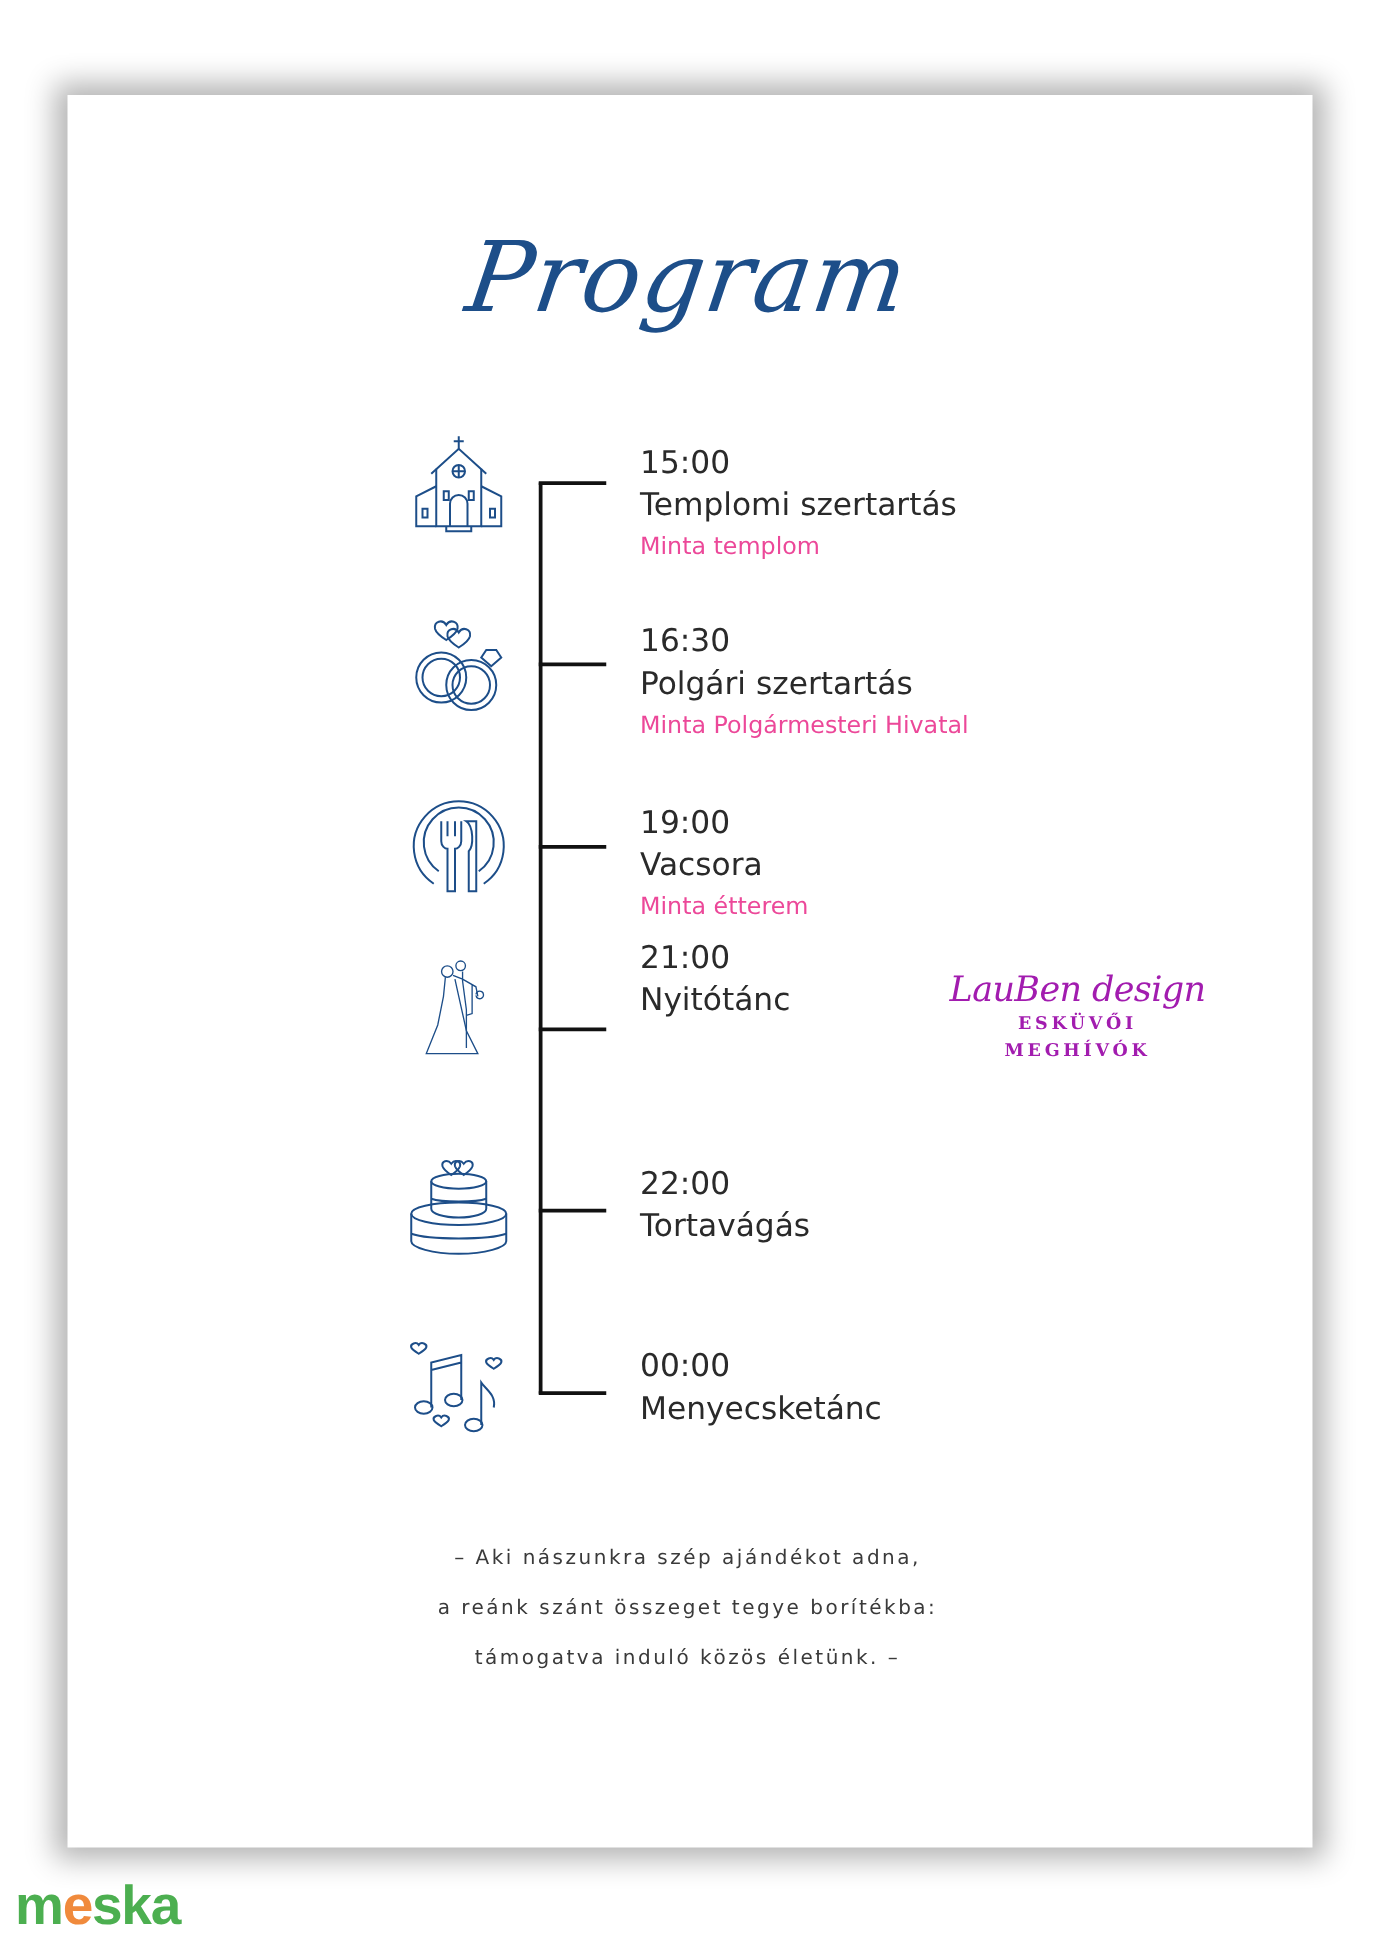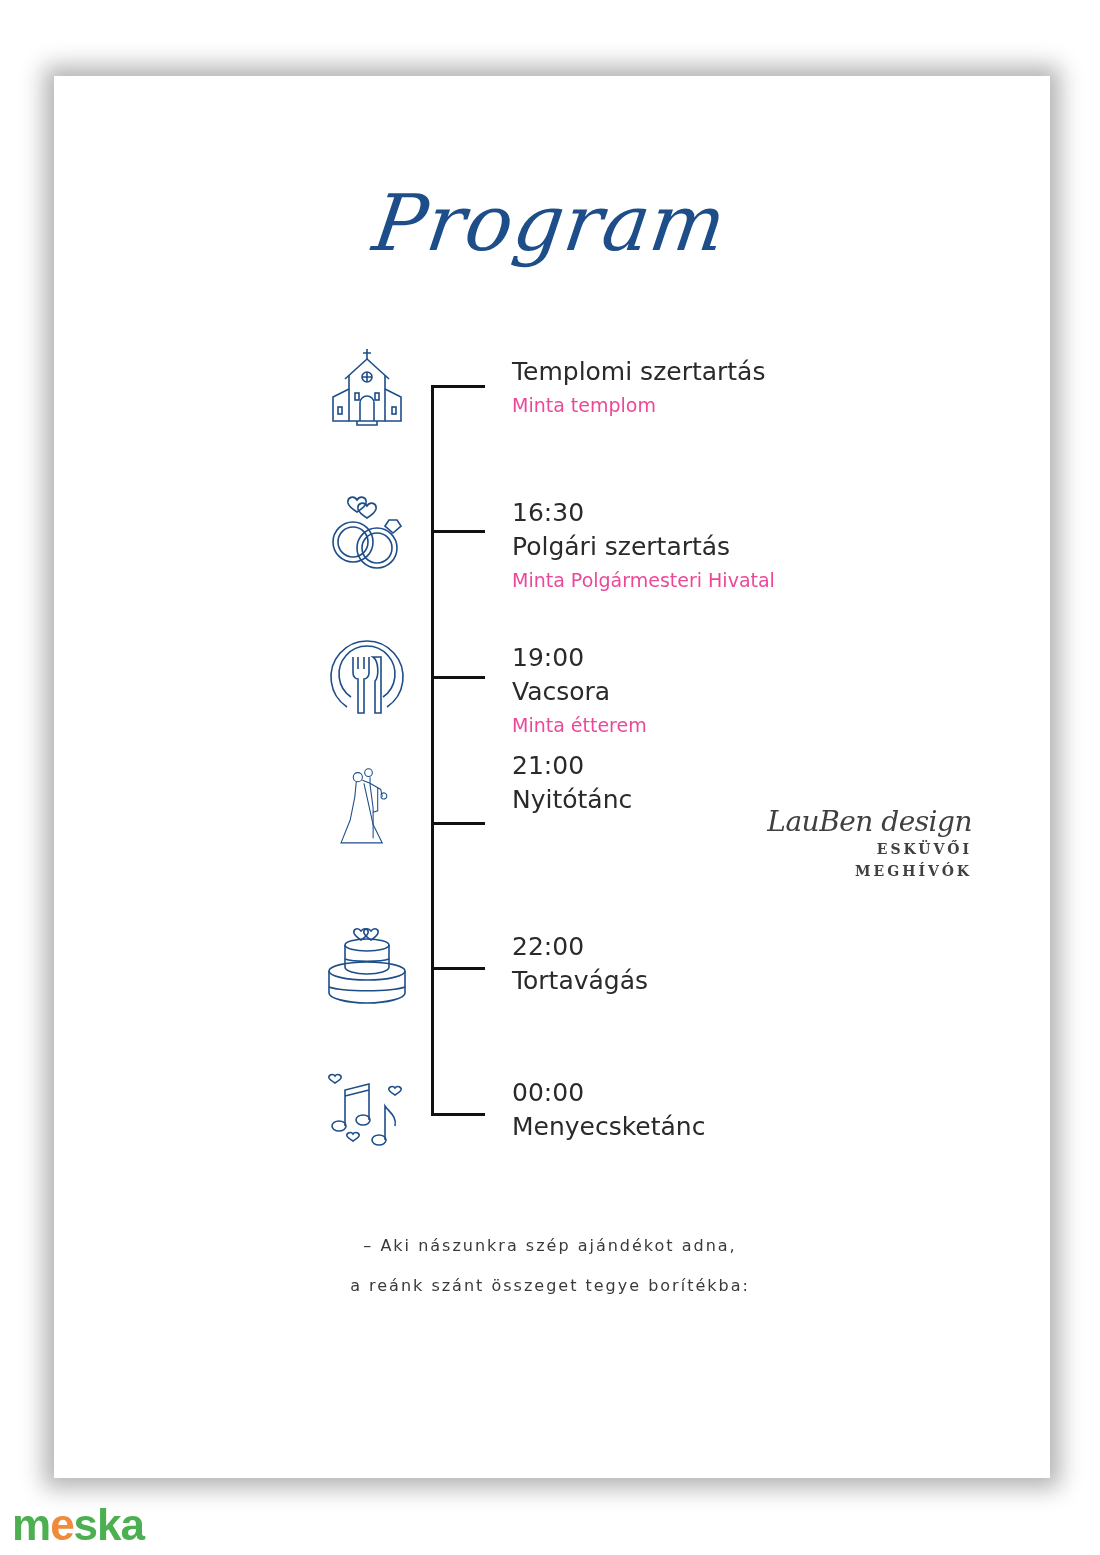--- a/index.html
+++ b/index.html
@@ -23,21 +23,21 @@
     position:absolute; left:431px; width:54px; height:3px; background:#111;
   }
   .icon {
     position:absolute; left:325px; width:84px; height:84px;
   }
   .icon svg { width:100%; height:100%; }
   .entry { position:absolute; left:512px; color:#2a2a2a; font-family:"DejaVu Sans", sans-serif; }
   .entry .time { font-size:25px; line-height:32px; }
   .entry .name { font-size:25px; line-height:36px; }
   .entry .place { font-size:19px; line-height:30px; color:#ec4899; }
-  .brand { position:absolute; left:752px; top:805px; width:220px; text-align:right; color:#404040; }
+  .brand { position:absolute; left:752px; top:775px; width:220px; text-align:center; color:#a21caf; }
   .brand .script { font-family:"DejaVu Serif", serif; font-style:italic; font-size:28px; letter-spacing:-0.5px; }
   .brand .sub { font-family:"DejaVu Serif", serif; font-size:14px; letter-spacing:3px; line-height:22px;font-weight:bold; }
   .quote {
     position:absolute; left:0; right:0; top:1226px; text-align:center; color:#3a3a3a;
     font-family:"DejaVu Sans", sans-serif; font-size:16px; line-height:40px; letter-spacing:2px;
   }
   .meska {
     position:absolute; left:12px; top:1500px; font-family:Liberation Sans, sans-serif; font-weight:bold;
     font-size:44px; color:#4caf50; letter-spacing:-1px;
   }
@@ -121,20 +121,21 @@
     <path d="M28 64c-2-3-7-1-6 2c1 2 6 5 6 5s5-3 6-5c1-3-4-5-6-2z"></path>
     <path d="M20 56V20l24-6v36M20 26l24-6"></path>
     <ellipse cx="14" cy="56" rx="7" ry="5"></ellipse>
       <ellipse cx="38" cy="50" rx="7" ry="5"></ellipse>
     <path d="M60 70V36c4 6 12 10 10 20"></path>
     <ellipse cx="54" cy="70" rx="7" ry="5"></ellipse>
   </svg>
 </div>
 
 <div class="entry" style="top:354px">
+  <div class="time">15:00</div>
   <div class="name">Templomi szertartás</div>
   <div class="place">Minta templom</div>
 </div>
 <div class="entry" style="top:497px">
   <div class="time">16:30</div>
   <div class="name">Polgári szertartás</div>
   <div class="place">Minta Polgármesteri Hivatal</div>
 </div>
 <div class="entry" style="top:642px">
   <div class="time">19:00</div>
@@ -156,15 +157,16 @@
 
 <div class="brand">
   <div class="script">LauBen design</div>
   <div class="sub">ESKÜVŐI</div>
   <div class="sub">MEGHÍVÓK</div>
 </div>
 
 <div class="quote">
   <div>– Aki nászunkra szép ajándékot adna,</div>
   <div>a reánk szánt összeget tegye borítékba:</div>
+  <div>támogatva induló közös életünk. –</div>
 </div>
 
 <div class="meska"><span>m</span><span class="e">e</span><span>ska</span></div>
 
 </body></html>

